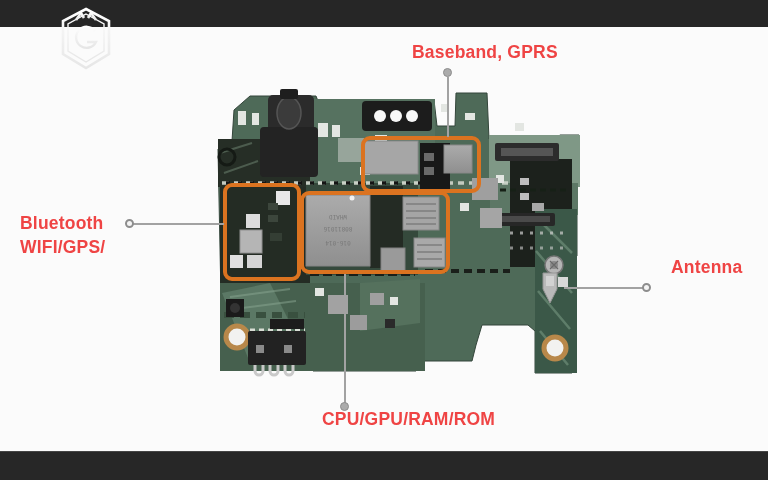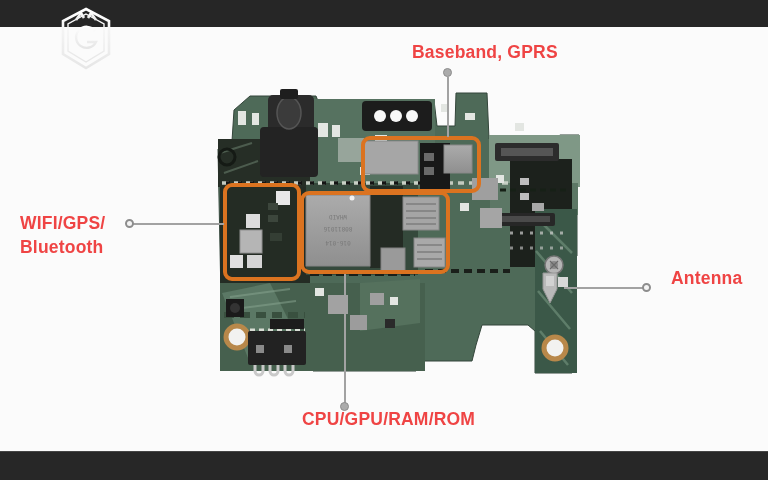--- a/index.html
+++ b/index.html
@@ -223,19 +223,19 @@
 
 <div class="leader" style="left:564px;top:287px;width:79px;height:2px"></div>
 <div class="dot ring" style="left:642px;top:283px"></div>
 
 <div class="leader" style="left:344px;top:274px;width:2px;height:130px"></div>
 <div class="dot solid" style="left:340px;top:402px"></div>
 
 <div class="label" style="left:412px;top:40px">Baseband, GPRS</div>
 
 <div class="label" style="left:20px;top:211px">
+  <div>Bluetooth</div>
   <div>WIFI/GPS/</div>
-  <div>Bluetooth</div>
 </div>
 
-<div class="label" style="left:671px;top:266px">Antenna</div>
-
-<div class="label" style="left:302px;top:407px">CPU/GPU/RAM/ROM</div>
+<div class="label" style="left:671px;top:255px">Antenna</div>
+
+<div class="label" style="left:322px;top:407px">CPU/GPU/RAM/ROM</div>
 
 </body></html>

